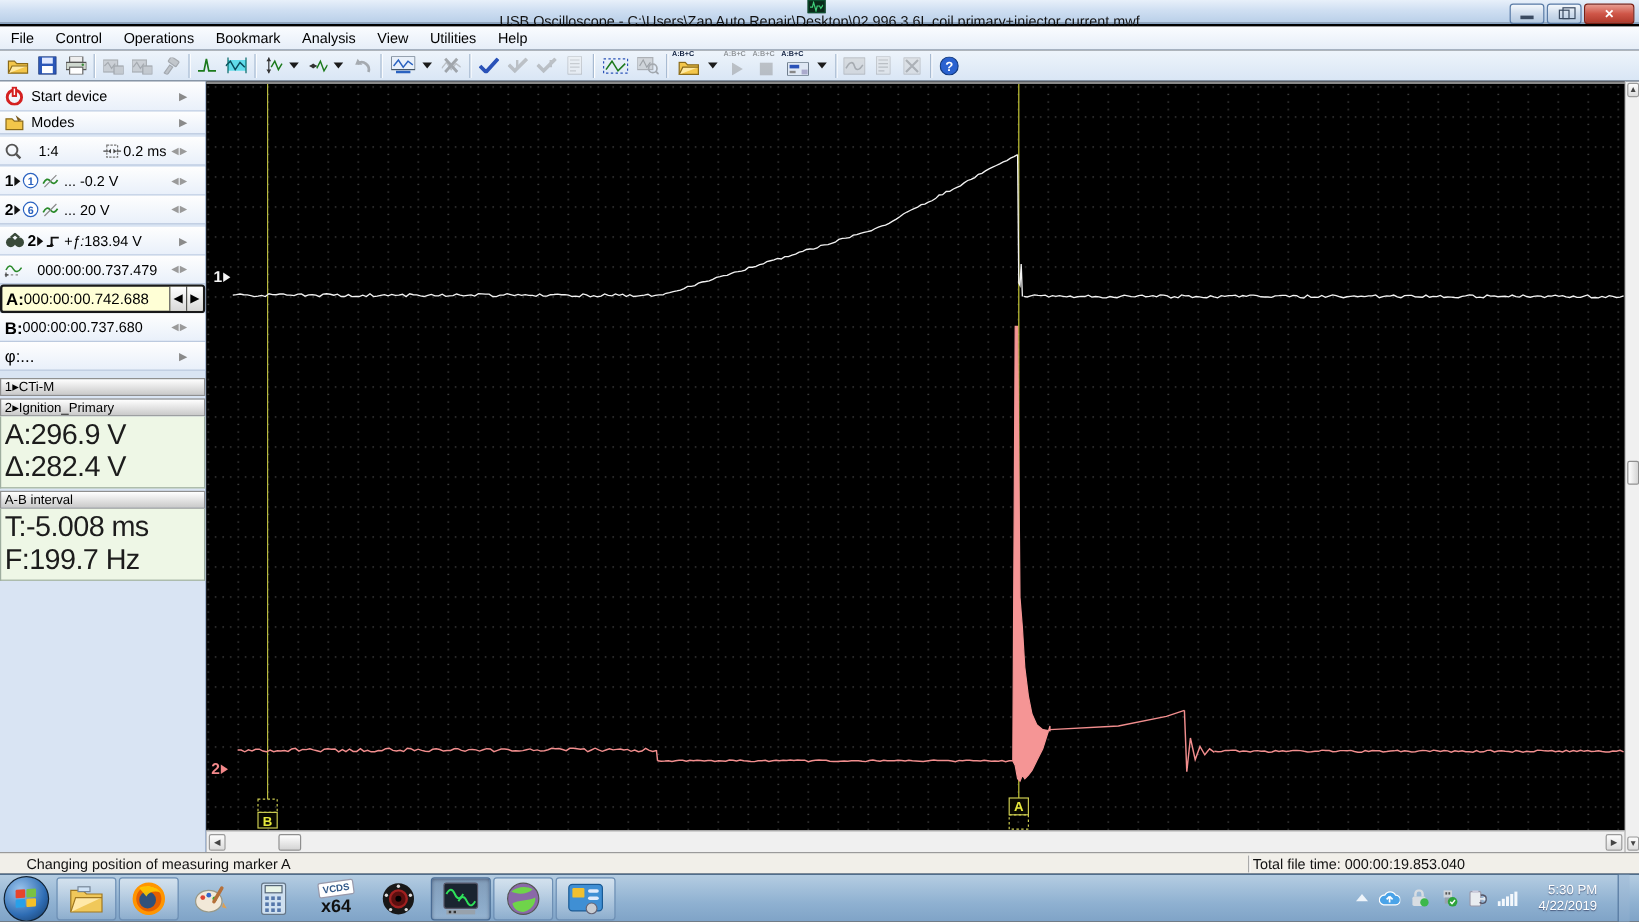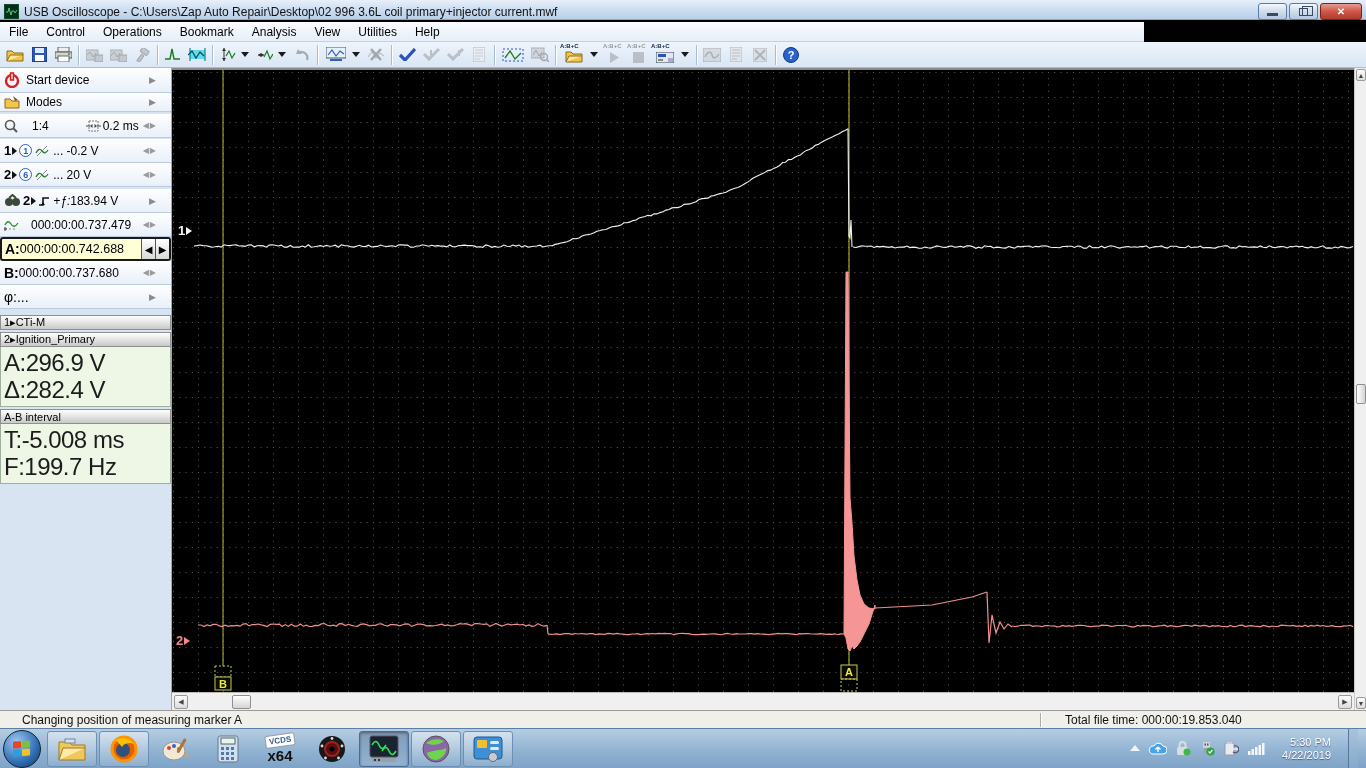--- a/index.html
+++ b/index.html
@@ -2,35 +2,35 @@
 <html><head>
 <meta charset="utf-8">
 <style>
   * { margin:0; padding:0; box-sizing:border-box; }
   html,body { width:1366px; height:768px; overflow:hidden; font-family:"Liberation Sans", sans-serif; }
   #screen { position:relative; width:1366px; height:768px; background:#000; }
 
   
   #titlebar { position:absolute; left:0; top:0; width:1366px; height:20px;
     background:linear-gradient(#e8f0fa,#cfdff2 45%,#b9cfe8); border-bottom:1px solid #8aa5c4;
-    display:flex; align-items:flex-end; padding:0 4px; }
+    display:flex; align-items:center; padding:0 4px;flex-direction:column; }
   #titlebar .appicon { width:15px; height:15px; margin-right:5px; background:#0a2a1a; border:1px solid #0d4d2e;
     display:flex; align-items:center; justify-content:center; }
   #titlebar .title { font-size:12px; color:#111; white-space:nowrap; }
   #winbtns { position:absolute; right:4px; top:3px; display:flex; gap:2px; }
   .winbtn { width:29px; height:17px; border:1px solid #5a7ba5; border-radius:3px;
     background:linear-gradient(#f4f8fc,#cfdcec 50%,#b4c9e0); display:flex; align-items:center; justify-content:center;
     font-size:10px; color:#2a3a50; }
   .winbtn.close { background:linear-gradient(#e89c90,#cf5648 50%,#b03a2c); border-color:#7c2014; color:#fff; font-weight:bold; width:42px; }
   .minglyph { width:11px; height:3px; background:#3a4a60; margin-top:6px; }
   .restoreglyph { width:9px; height:8px; border:1px solid #3a4a60; position:relative; background:transparent; }
   .restoreglyph:before{ content:""; position:absolute; left:2px; top:-3px; width:9px; height:8px; border:1px solid #3a4a60; }
 
   
-  #menubar { position:absolute; left:0; top:22px; width:1144px; height:20px;
+  #menubar { position:absolute; left:0; top:22px; width:1366px; height:20px;
     background:linear-gradient(#fafcff,#e6eef8); border-bottom:1px solid #c2d2e4; display:flex; align-items:center; }
   .menuitem { font-size:12px; color:#000; padding:2px 9px; }
 
   
   #toolbar { position:absolute; left:0; top:42px; width:1366px; height:26px;
     background:linear-gradient(#eef4fb,#d9e6f5); border-bottom:1px solid #aabdd4; display:flex; align-items:center; padding-left:3px; }
   .tbtn { width:24px; height:22px; display:flex; align-items:center; justify-content:center; position:relative; border-radius:2px; }
   .tbtn.wide { width:30px; }
   .tbtn.disabled { filter:grayscale(1) opacity(.45); }
   .tsep { width:1px; height:20px; background:#a8bbd2; margin:0 3px; box-shadow:1px 0 0 #fff; }
@@ -75,21 +75,21 @@
   .sbtn { position:absolute; background:linear-gradient(#fdfdfd,#dcdcdc); border:1px solid #9a9a9a; border-radius:2px;
     display:flex; align-items:center; justify-content:center; font-size:7px; color:#444; }
   .sthumbh { position:absolute; left:60px; top:2px; width:19px; height:14px; background:linear-gradient(#fff,#d4d4d4); border:1px solid #8f8f8f; border-radius:2px; }
   .sthumbv { position:absolute; left:1px; top:316px; width:10px; height:20px; background:linear-gradient(90deg,#fff,#d4d4d4); border:1px solid #8f8f8f; border-radius:2px; }
 
   
   #statusbar { position:absolute; left:0; top:710px; width:1366px; height:18px; background:#f1efe9;
     border-top:1px solid #9a9a9a; display:flex; align-items:center; font-size:12px; color:#111; }
   #statusbar .left { padding-left:22px; flex:1; }
   #statusbar .divider { width:1px; height:14px; background:#aaa; box-shadow:1px 0 0 #fff; }
-  #statusbar .right { width:325px; padding-left:24px; }
+  #statusbar .right { width:325px; padding-left:3px; }
 
   
   #taskbar { position:absolute; left:0; top:728px; width:1366px; height:40px;
     background:linear-gradient(#b5cde2,#8fb1d1 60%,#7fa3c7); border-top:1px solid #5c7fa5; display:flex; align-items:center; }
   #startorb { width:38px; height:38px; margin:0 5px 0 3px; border-radius:50%;
     background:radial-gradient(circle at 35% 30%, #9cc6ee, #2f6db4 60%, #14365e); border:1px solid #123; display:flex; align-items:center; justify-content:center; }
   .flag { width:18px; height:16px; display:grid; grid-template-columns:8px 8px; grid-template-rows:7px 7px; gap:1px; transform:skewY(-4deg); }
   .flag i { border-radius:1px; }
   .taskbtn { width:50px; height:36px; margin:0 1px; display:flex; align-items:center; justify-content:center; border-radius:3px; }
   .taskbtn.framed { background:linear-gradient(rgba(255,255,255,.45),rgba(255,255,255,.1)); border:1px solid #6d8fb4; }

